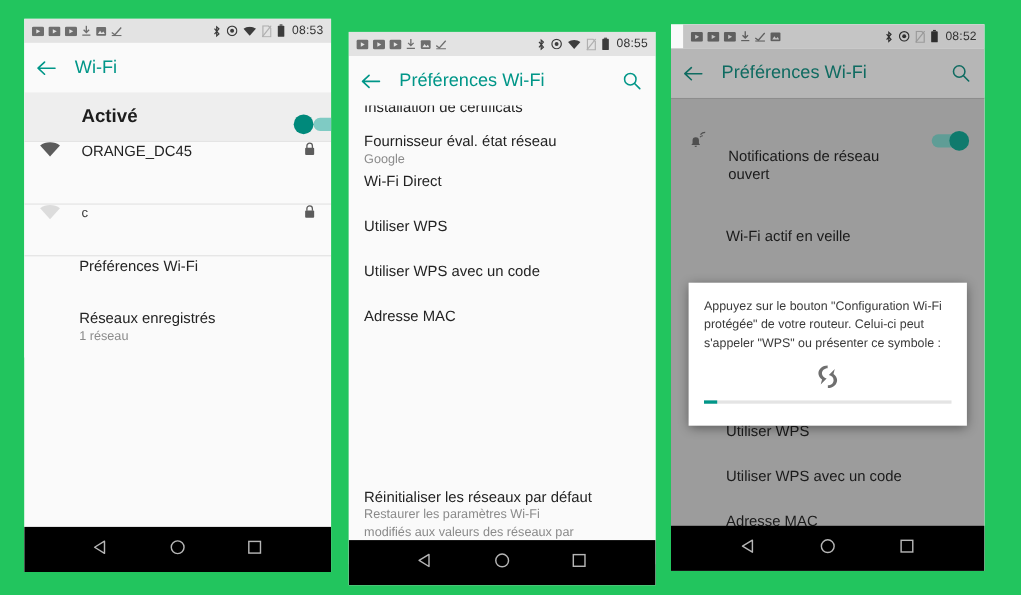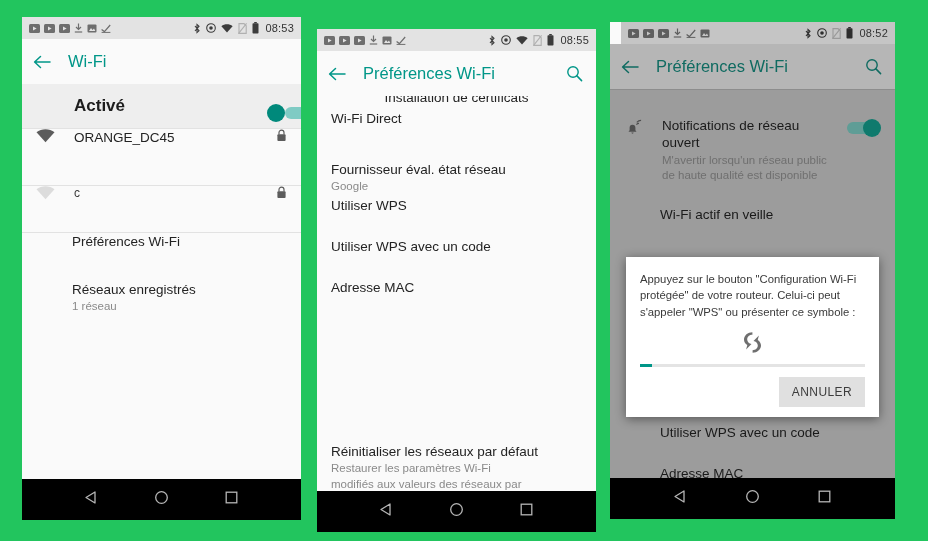--- a/index.html
+++ b/index.html
@@ -98,21 +98,21 @@
   .net-row { height: 56px; }
   .pref-row { height: 42px; }
 
   
   .clipped-top {
     overflow: hidden;
     height: 14px;
   }
   .clipped-top .t1 { margin-top: -7px; }
 
-  .p2item { padding: 0 14px; text-align: center; }
+  .p2item { padding: 0 14px; }
   .p2item .t1 { font-size: 13.5px; }
   #phone-3 .statusbar { background:#c5c5c5;margin-left:11px; }
   #phone-3 .appbar { background:#b6b6b6; }
   #phone-3 .appbar .title { color:#0f6b61; }
   #phone-3 .content { background:#9c9c9c; }
   #phone-3 .t1 { color:#1a1a1a;margin-top:44px; }
   #phone-3 .t2 { color:#6f6f6f; }
   #phone-3 .divider { background:#8d8d8d; }
 
   
@@ -381,30 +381,30 @@
           </svg>
       </span>
     </div>
 
     <div class="content" style="height:417px;position:relative;">
 
       <div class="clipped-top p2item">
         <div class="t1">Installation de certificats</div>
       </div>
 
-      <div class="row" style="height:41px">
-        <span class="body">
-          <div class="t1">Wi-Fi Direct</div>
-        </span>
-      </div>
-
       <div class="row" style="height:46px;align-items:flex-start;padding-top:10px">
         <span class="body">
           <div class="t1">Fournisseur éval. état réseau</div>
           <div class="t2">Google</div>
+        </span>
+      </div>
+
+      <div class="row" style="height:41px">
+        <span class="body">
+          <div class="t1">Wi-Fi Direct</div>
         </span>
       </div>
 
       <div class="row" style="height:41px">
         <span class="body">
           <div class="t1">Utiliser WPS</div>
         </span>
       </div>
 
       <div class="row" style="height:41px">
@@ -520,21 +520,20 @@
         <span class="lead">
           <svg width="20" height="20" viewBox="0 0 20 20">
             <path d="M4.5 13.8 h8 l-1.1 -1.5 v-2.6 a2.9 2.9 0 0 0 -5.8 0 v2.6 z" fill="#4f4f4f"></path>
             <path d="M7.4 14.6 a1.1 1.1 0 0 0 2.2 0" fill="#4f4f4f"></path>
             <path d="M12.4 6.6 a3.3 3.3 0 0 1 2.6 -1.2" stroke="#4f4f4f" stroke-width="1.1" fill="none"></path>
             <path d="M12.8 4.3 a5.6 5.6 0 0 1 4.3 -1.9" stroke="#4f4f4f" stroke-width="1.1" fill="none"></path>
           </svg>
         </span>
         <span class="body">
           <div class="t1" style="max-width:165px">Notifications de réseau ouvert</div>
-          <div class="t2" style="max-width:170px">M'avertir lorsqu'un réseau public de haute qualité est disponible</div>
         </span>
         <span class="trail" style="width:36px;flex:0 0 36px">
           <span class="switch">
               <span class="track" style="background:#5f9d96"></span>
               <span class="knob" style="background:#0f7a6d"></span>
             </span>
         </span>
       </div>
 
       <div class="row" style="height:36px">
@@ -565,23 +564,20 @@
         <div class="msg">Appuyez sur le bouton "Configuration Wi-Fi protégée" de votre routeur. Celui-ci peut s'appeler "WPS" ou présenter ce symbole :</div>
         <div class="wps-sym">
           <svg width="27" height="27" viewBox="0 0 27 27">
             <path d="M13.4 3.2 c-4.6 0 -8.4 3.2 -8.4 7.2 0 2.3 1.3 4.4 3.3 5.7 l-1.2 4.5 5.4 -5.6 c-2.5 -0.5 -4.3 -2.3 -4.3 -4.6 0 -2.6 2.3 -4.7 5.2 -4.7 z" fill="#6f6f6f"></path>
             <path d="M13.6 23.8 c4.6 0 8.4 -3.2 8.4 -7.2 0 -2.3 -1.3 -4.4 -3.3 -5.7 l1.2 -4.5 -5.4 5.6 c2.5 0.5 4.3 2.3 4.3 4.6 0 2.6 -2.3 4.7 -5.2 4.7 z" fill="#6f6f6f"></path>
           </svg>
         </div>
         <div class="progress">
           <span class="bar"></span>
         </div>
-        <div class="dlg-actions">
-          <button class="btn-cancel">ANNULER</button>
-        </div>
       </div>
 
     </div>
 
     <div class="navbar bottom-anchor">
       <span class="nav-ic">
         <svg width="15" height="15" viewBox="0 0 15 15">
             <polygon points="11,2 2,7.5 11,13" fill="none" stroke="#d6d6d6" stroke-width="1.3" stroke-linejoin="round"></polygon>
           </svg>
       </span>

